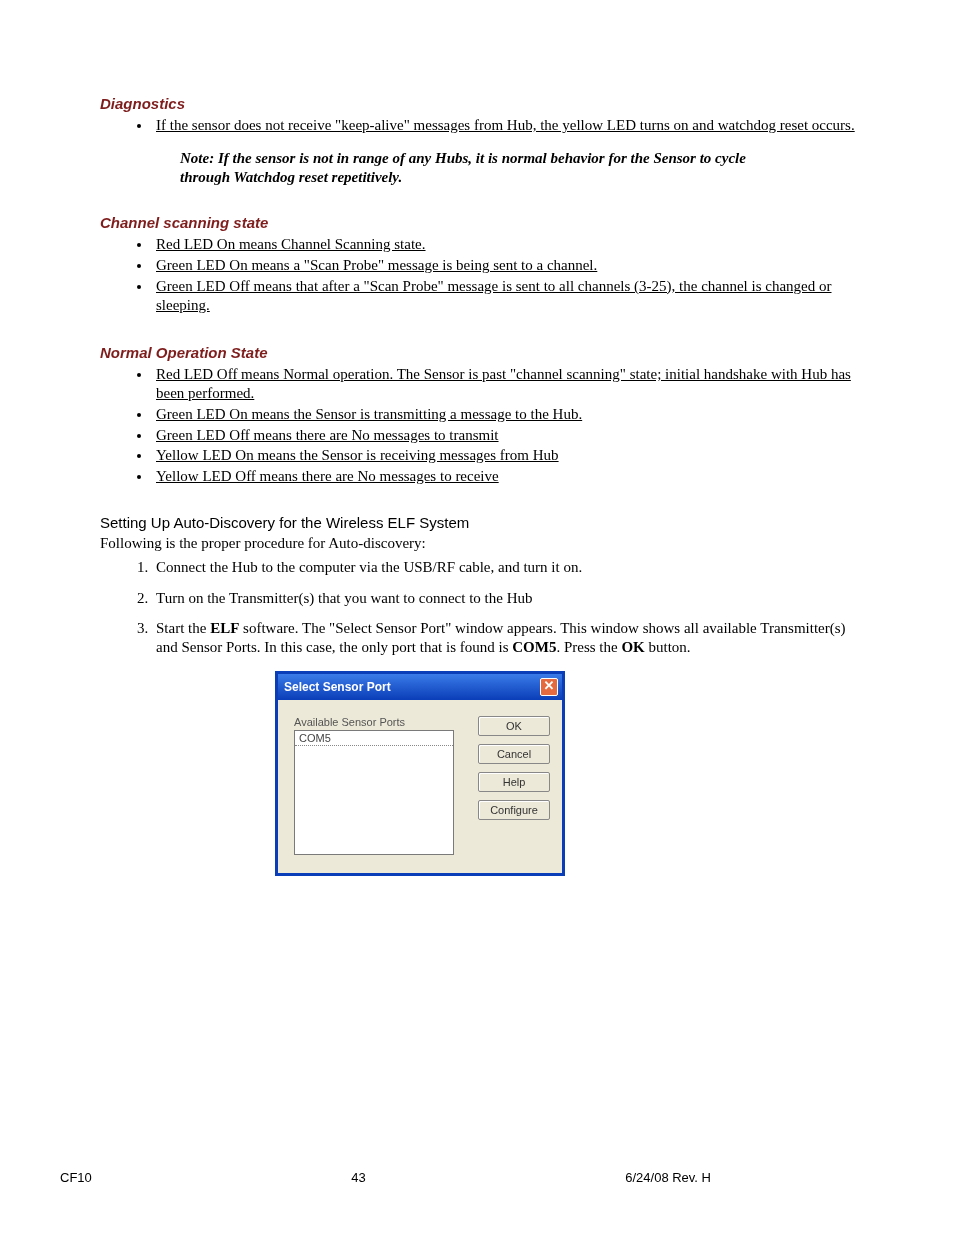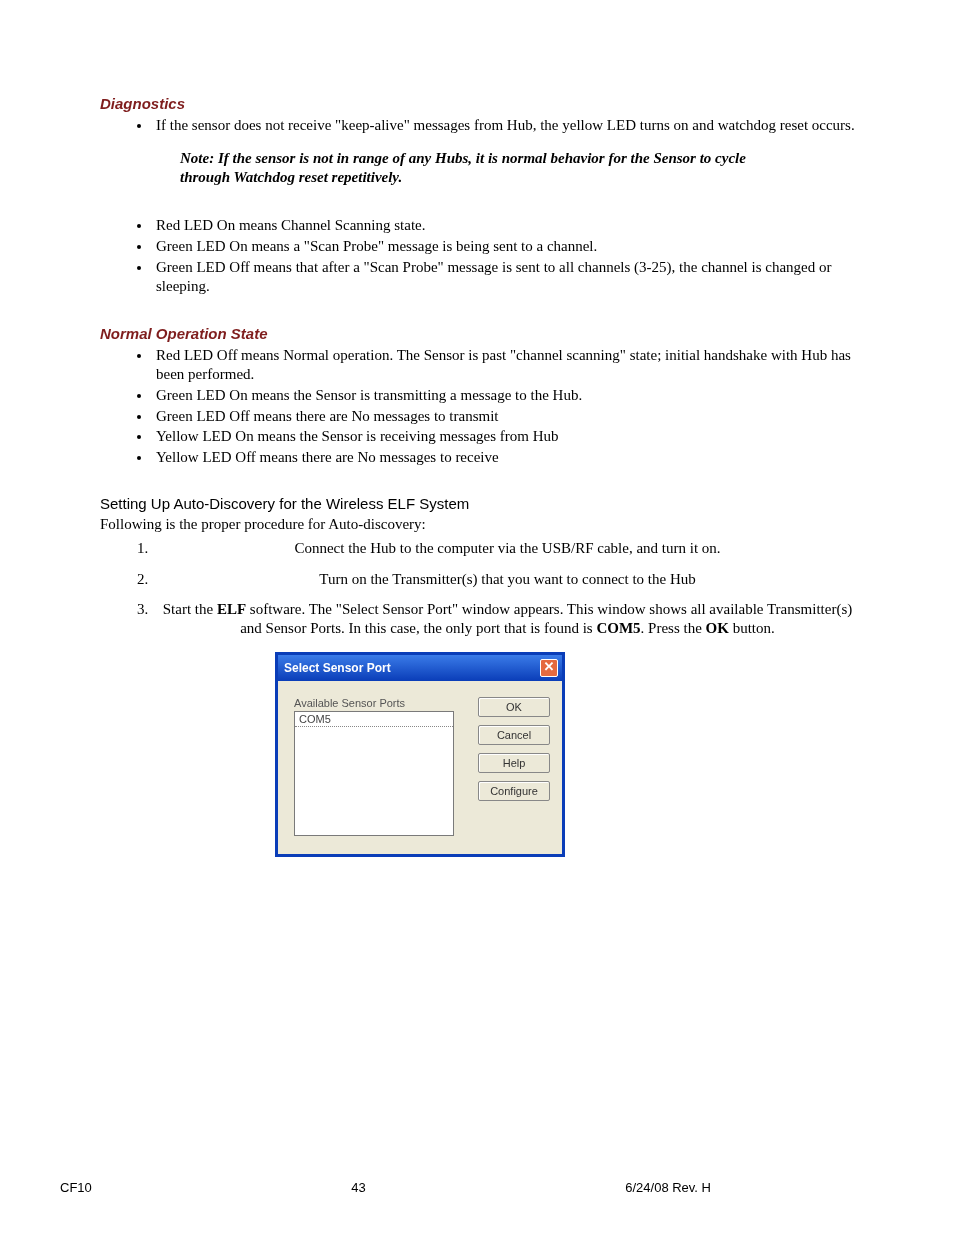--- a/index.html
+++ b/index.html
@@ -29,31 +29,31 @@
     font-weight: normal;
     font-size: 15px;
     color: #000;
     margin: 0 0 4px 0;
   }
   ul.bullets {
     margin: 2px 4px 0 0;
     padding: 0 0 0 52px;
     font-size: 15px;
     line-height: 1.25;
+    text-decoration: underline;
   }
   ul.bullets li {
     margin: 0 0 2px 0;
     padding-left: 4px;
   }
   ol.steps {
     margin: 6px 0 0 0;
     padding: 0 0 0 52px;
     font-size: 15px;
     line-height: 1.25;
-    text-align: center;
   }
   ol.steps li {
     margin: 0 0 12px 0;
     padding-left: 4px;
   }
   .note {
     font-family: "Times New Roman", Times, serif;
     font-style: italic;
     font-weight: bold;
     font-size: 15px;
@@ -138,21 +138,21 @@
     border: 1px solid #888;
     border-radius: 2px;
     font-size: 11px;
     padding: 3px 0;
     text-align: center;
     color: #333;
     box-shadow: inset 1px 1px 0 #fff;
   }
   .footer {
     position: absolute;
-    bottom: 40px;
+    bottom: 50px;
     left: 0;
     width: 806px;
     box-sizing: border-box;
     padding: 0 95px 0 60px;
     font-family: Arial, sans-serif;
     font-size: 13px;
     display: flex;
     justify-content: space-between;
   }
 </style>
@@ -162,20 +162,21 @@
 <div class="page">
 
   <div class="h-italic">Diagnostics</div>
   <ul class="bullets">
     <li>If the sensor does not receive "keep-alive" messages from Hub, the yellow LED turns on and watchdog reset occurs.</li>
   </ul>
   <div class="note">Note: If the sensor is not in range of any Hubs, it is normal behavior for the Sensor to cycle through Watchdog reset repetitively.</div>
 
   <div class="section-gap"></div>
 
+  <div class="h-italic">Channel scanning state</div>
   <ul class="bullets">
     <li>Red LED On means Channel Scanning state.</li>
     <li>Green LED On means a "Scan Probe" message is being sent to a channel.</li>
     <li>Green LED Off means that after a "Scan Probe" message is sent to all channels (3-25), the channel is changed or sleeping.</li>
   </ul>
 
   <div class="section-gap"></div>
 
   <div class="h-italic">Normal Operation State</div>
   <ul class="bullets">

